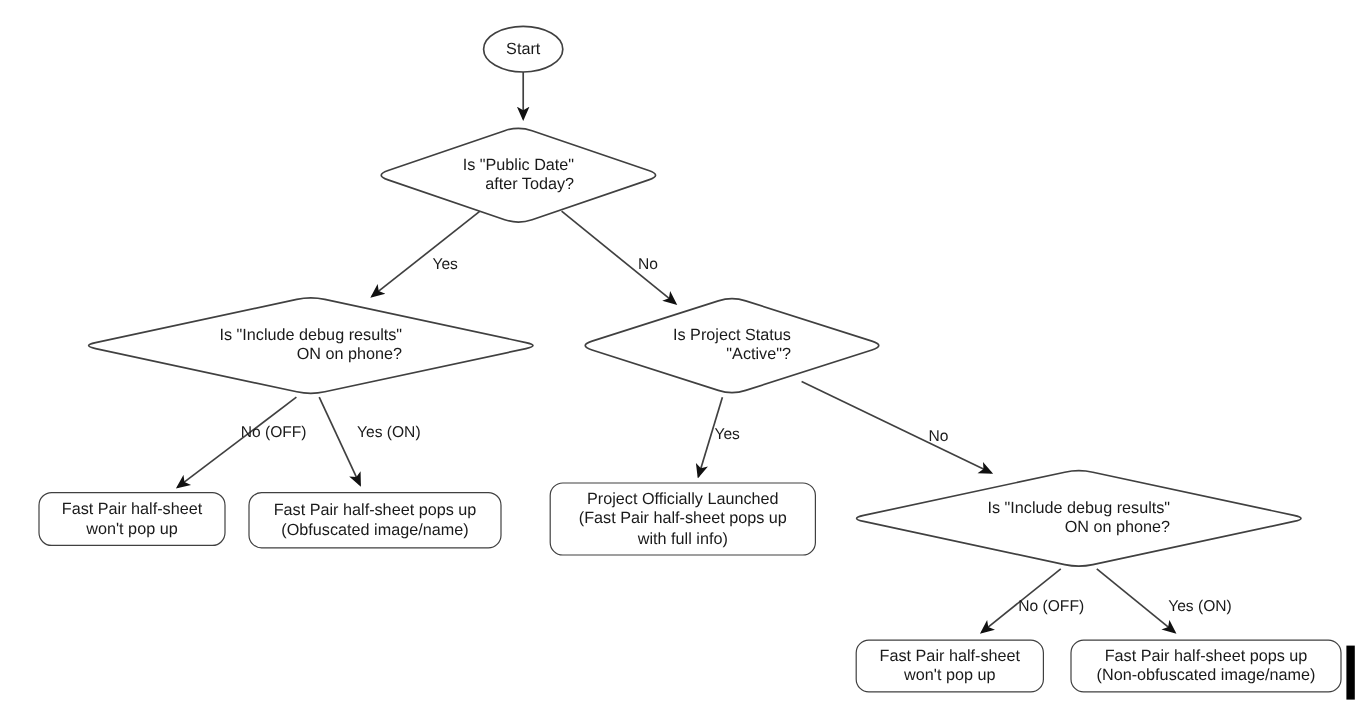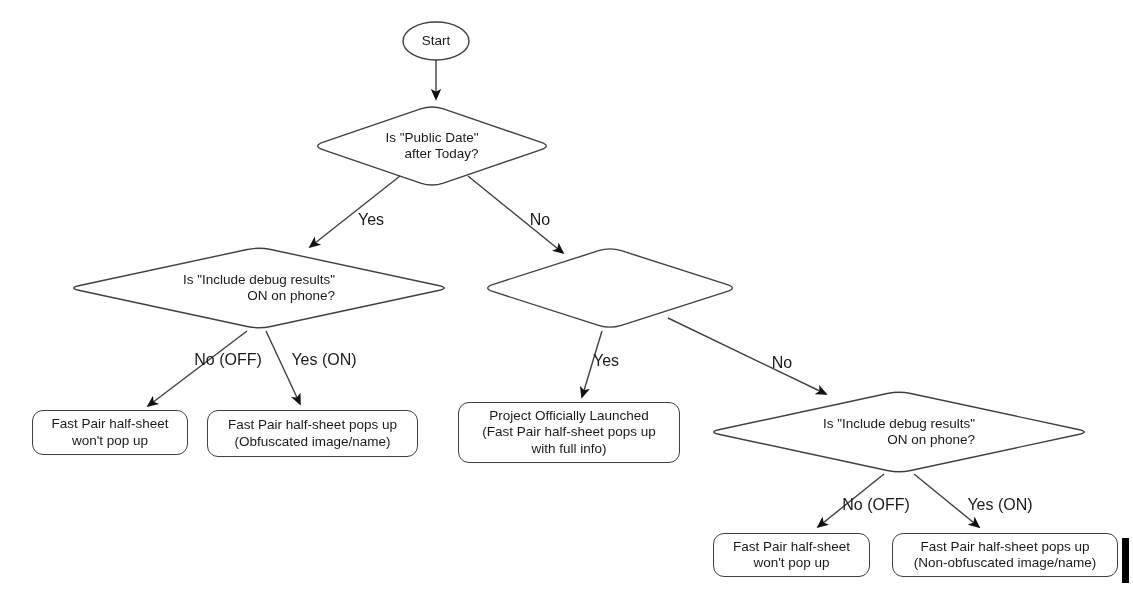--- a/index.html
+++ b/index.html
@@ -29,21 +29,21 @@
     white-space: pre-line;
     text-align: right;
     font-size: 13.5px;
     line-height: 1.22;
     color: #1a1a1a;
   }
   .edge-label {
     position: absolute;
     transform: translate(-50%, -50%);
     white-space: nowrap;
-    font-size: 16px;
+    font-size: 13px;
     color: #1a1a1a;
   }
   .box {
     position: absolute;
     background: #ffffff;
     border: 1.4px solid #404040;
     border-radius: 11px;
     display: flex;
     align-items: center;
     justify-content: center;
@@ -112,20 +112,22 @@
 (Non-obfuscated image/name)</div>
 
   <div class="node-label" style="left:436px; top:41px;">Start</div>
 
   <div class="node-label" style="left:432px; top:146px;">Is "Public Date"
 after Today?</div>
 
   <div class="node-label" style="left:259px; top:288px;">Is "Include debug results"
 ON on phone?</div>
 
+  <div class="node-label" style="left:610px; top:288px;">Is Project Status
+"Active"?</div>
 
   <div class="node-label" style="left:899px; top:432px;">Is "Include debug results"
 ON on phone?</div>
 
   <div class="edge-label" style="left:371px; top:220px;">Yes</div>
 
   <div class="edge-label" style="left:540px; top:220px;">No</div>
 
   <div class="edge-label" style="left:228px; top:360px;">No (OFF)</div>
 

